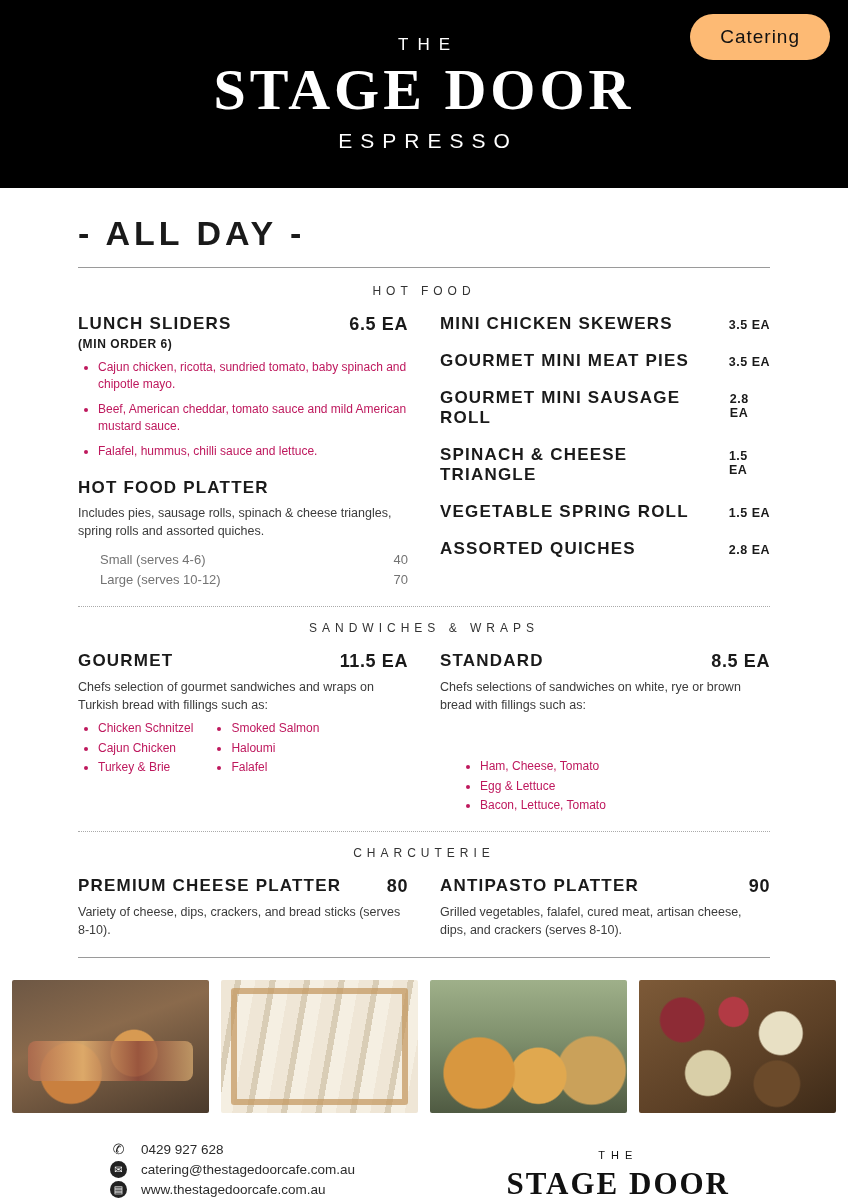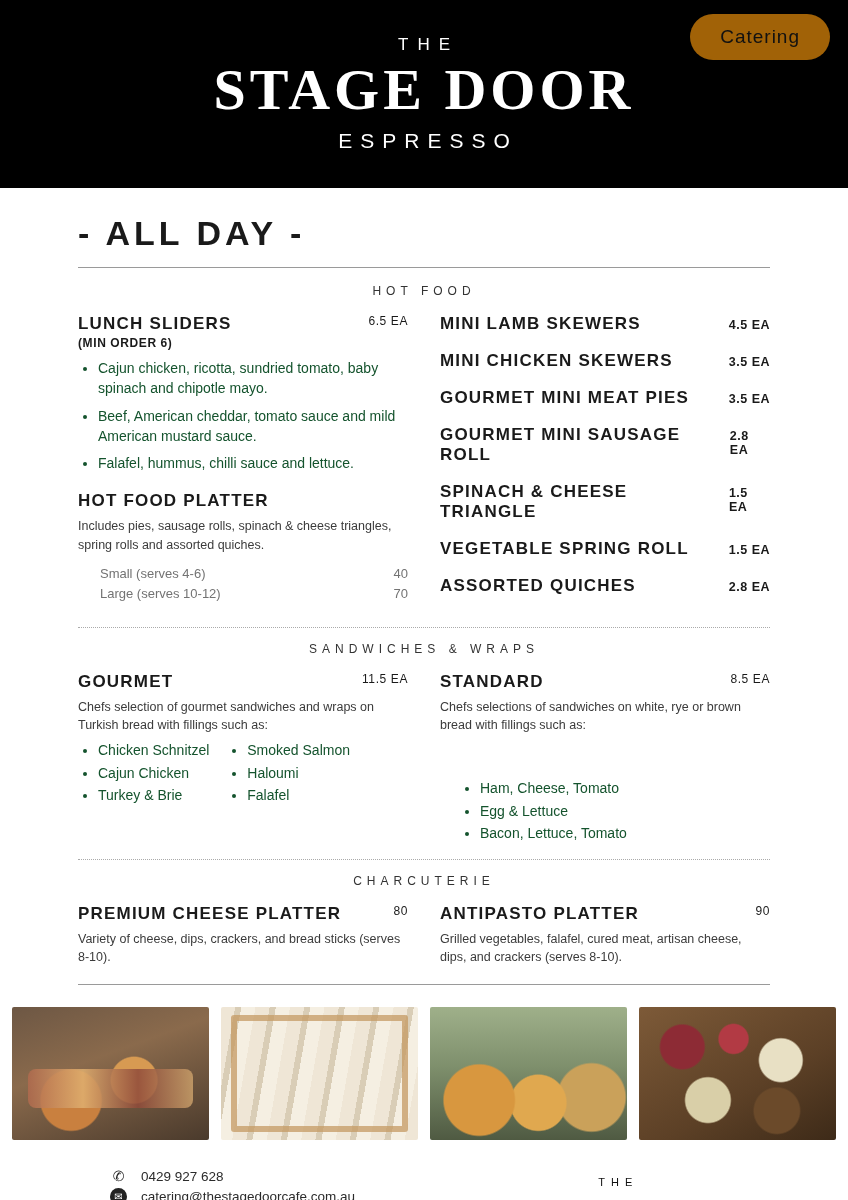--- a/index.html
+++ b/index.html
@@ -45,21 +45,21 @@
   .header .espresso {
     font-size: 21px;
     letter-spacing: 8px;
     font-weight: 400;
     padding-left: 8px;
   }
   .catering-badge {
     position: absolute;
     top: 14px;
     right: 18px;
-    background: #a16207;
+    background: #fdba74;
     color: #111111;
     border-radius: 30px;
     padding: 12px 30px;
     font-size: 19px;
     letter-spacing: 1px;
   }
 
   
   .page {
     padding: 0 78px;
@@ -105,22 +105,22 @@
     display: flex;
     justify-content: space-between;
     align-items: flex-start;
   }
   .item-name {
     font-weight: bold;
     font-size: 17px;
     letter-spacing: 1.2px;
   }
   .item-price {
-    font-weight: normal;
-    font-size: 12px;
+    font-weight: bold;
+    font-size: 18px;
     letter-spacing: 0.6px;
     white-space: nowrap;
   }
   .sub-note {
     text-align: left;
     font-weight: bold;
     font-size: 12px;
     letter-spacing: 0.6px;
     margin-top: 2px;
   }
@@ -128,23 +128,23 @@
     font-size: 12.5px;
     line-height: 1.45;
     color: #3b3b3b;
     margin: 6px 0 0 0;
   }
   ul.bullets {
     margin: 8px 0 0 0;
     padding-left: 20px;
   }
   ul.bullets li {
-    font-size: 14px;
+    font-size: 12px;
     line-height: 1.45;
-    color: #14532d;
+    color: #be185d;
     margin-bottom: 7px;
   }
   ul.tight li { margin-bottom: 2px; }
 
   .price-rows {
     margin: 12px 0 0 22px;
   }
   .price-row {
     display: flex;
     justify-content: space-between;
@@ -336,24 +336,20 @@
             <span>Large (serves 10-12)</span>
             <span>70</span>
           </div>
         </div>
       </div>
 
     </div>
 
     <div class="col">
       <div class="menu-line">
-        <span class="nm">MINI LAMB SKEWERS</span>
-        <span class="pr">4.5 EA</span>
-      </div>
-      <div class="menu-line">
         <span class="nm">MINI CHICKEN SKEWERS</span>
         <span class="pr">3.5 EA</span>
       </div>
       <div class="menu-line">
         <span class="nm">GOURMET MINI MEAT PIES</span>
         <span class="pr">3.5 EA</span>
       </div>
       <div class="menu-line">
         <span class="nm">GOURMET MINI SAUSAGE ROLL</span>
         <span class="pr">2.8 EA</span>

